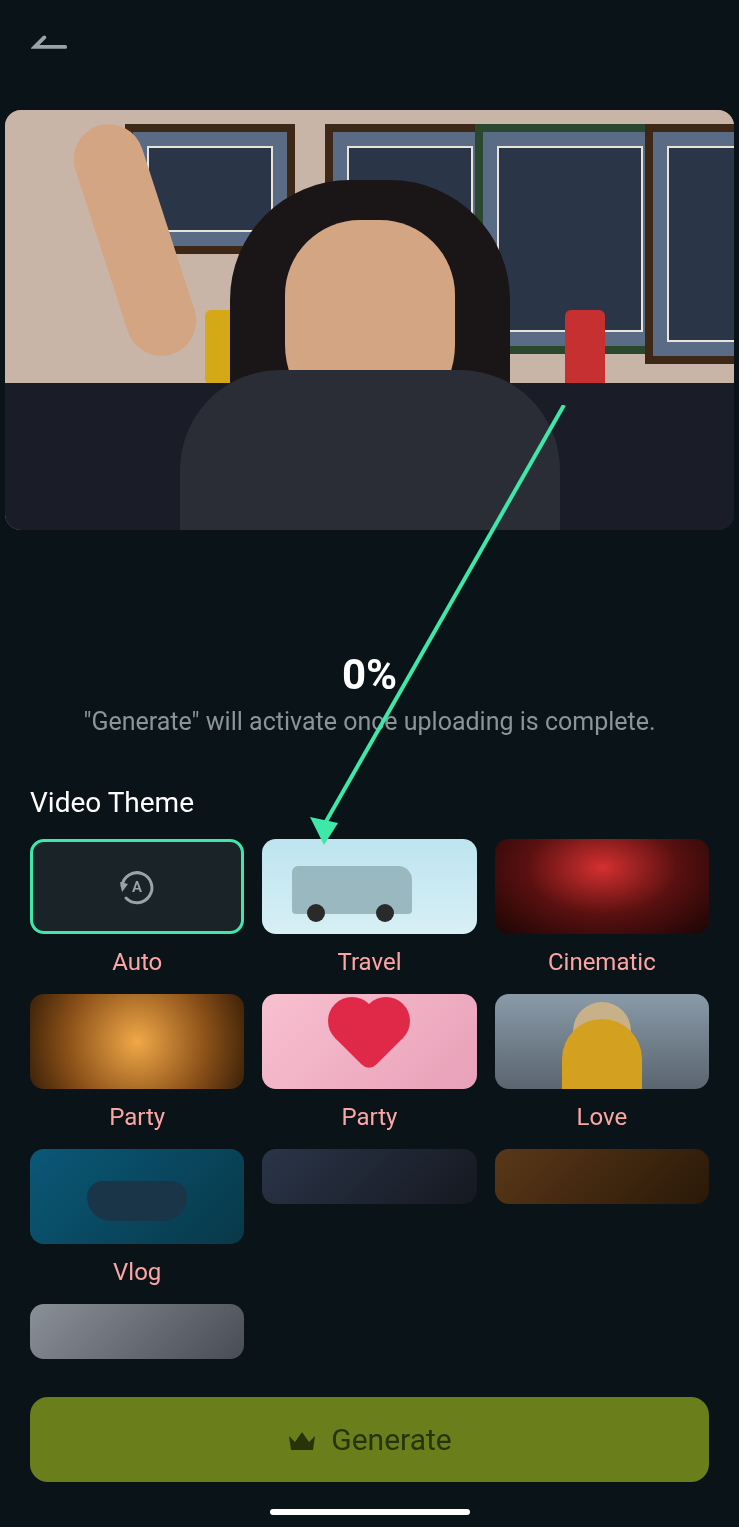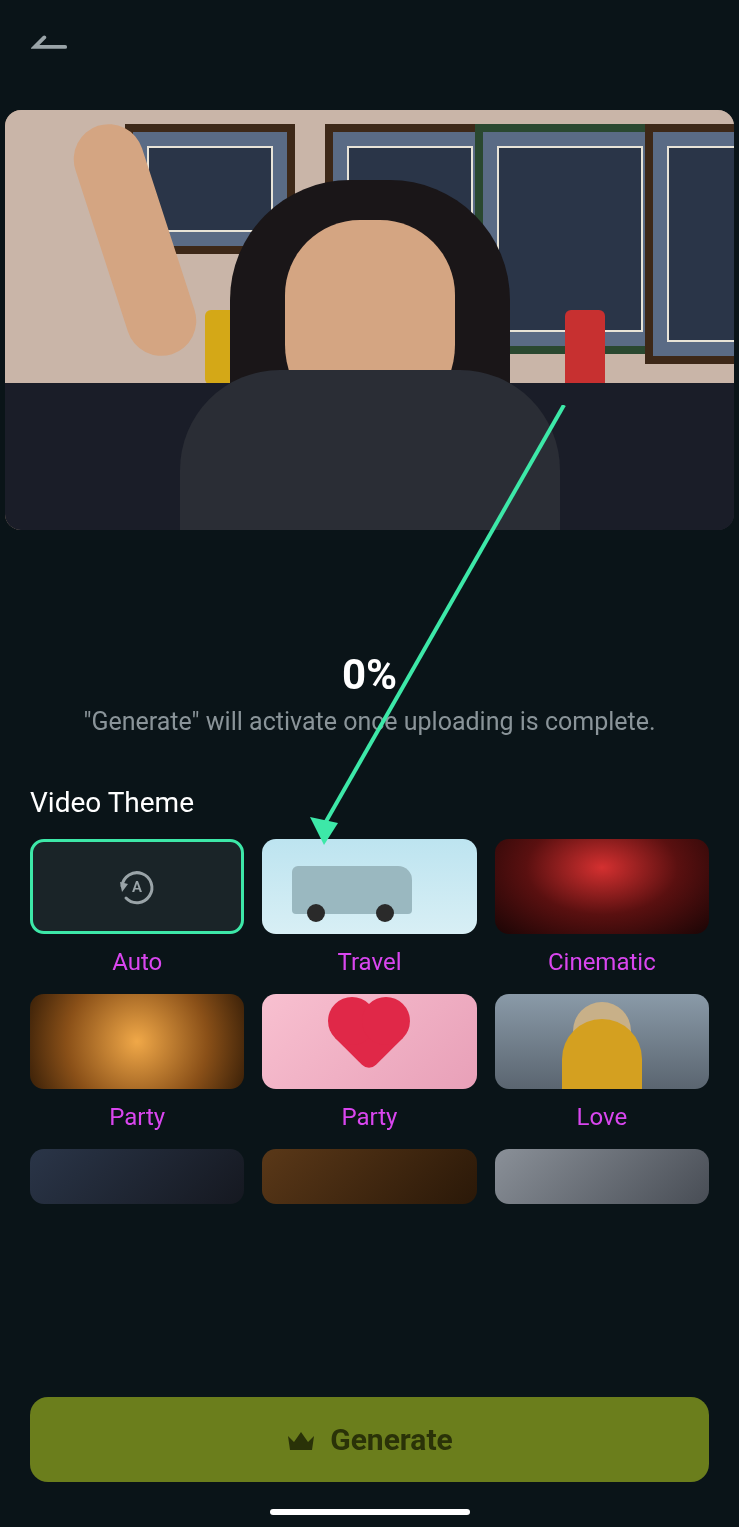--- a/index.html
+++ b/index.html
@@ -181,21 +181,21 @@
       align-items: center;
       justify-content: center;
     }
     .auto-icon {
       width: 55px;
       height: 45px;
     }
     .theme-label {
       margin-top: 14px;
       font-size: 24px;
-      color: #d946ef;
+      color: #fca5a5;
     }
     .thumb-epic { background: linear-gradient(180deg, #6a7580 0%, #2a3038 60%, #151820 100%); }
     .thumb-travel { background: linear-gradient(180deg, #bde4f0 0%, #d8eff5 100%); }
     .thumb-cinematic { background: radial-gradient(ellipse at center 30%, #d43030 0%, #5a1010 50%, #1a0505 100%); }
     .thumb-sport { background: linear-gradient(135deg, #3a6ba8 0%, #1a3558 100%); }
     .thumb-party { background: radial-gradient(circle, #f0a848 0%, #8a5018 60%, #3a2008 100%); }
     .thumb-party2 { background: linear-gradient(135deg, #f8c0d0 0%, #e8a0b8 100%); }
     .thumb-love { background: linear-gradient(180deg, #8a9aa8 0%, #5a6570 100%); }
     .thumb-vlog { background: linear-gradient(135deg, #0a5878 0%, #083848 100%); }
     .thumb-x1 { background: linear-gradient(135deg, #2a3548 0%, #151820 100%); }
@@ -316,21 +316,21 @@
       background: #6b7e1c;
       border-radius: 18px;
       display: flex;
       align-items: center;
       justify-content: center;
       gap: 14px;
       cursor: pointer;
     }
     .generate-label {
       font-size: 30px;
-      font-weight: 700;
+      font-weight: 400;
       color: #2a3208;
     }
     .crown-icon {
       width: 30px;
       height: 24px;
     }
     .home-indicator {
       position: absolute;
       bottom: 12px;
       left: 50%;
@@ -428,20 +428,28 @@
   <div class="theme-item">
     <div class="theme-thumb thumb-love">
       <div class="thumb-inner">
           <div class="hat"></div>
           <div class="photographer"></div>
         </div>
     </div>
     <div class="theme-label">Love</div>
   </div>
 
+  <div class="theme-item">
+    <div class="theme-thumb thumb-vlog">
+      <div class="thumb-inner">
+          <div class="controller"></div>
+        </div>
+    </div>
+    <div class="theme-label">Vlog</div>
+  </div>
 
   <div class="theme-item partial-row">
     <div class="theme-thumb thumb-x1"></div>
   </div>
   <div class="theme-item partial-row">
     <div class="theme-thumb thumb-x2"></div>
   </div>
   <div class="theme-item partial-row">
     <div class="theme-thumb thumb-x3"></div>
   </div>

